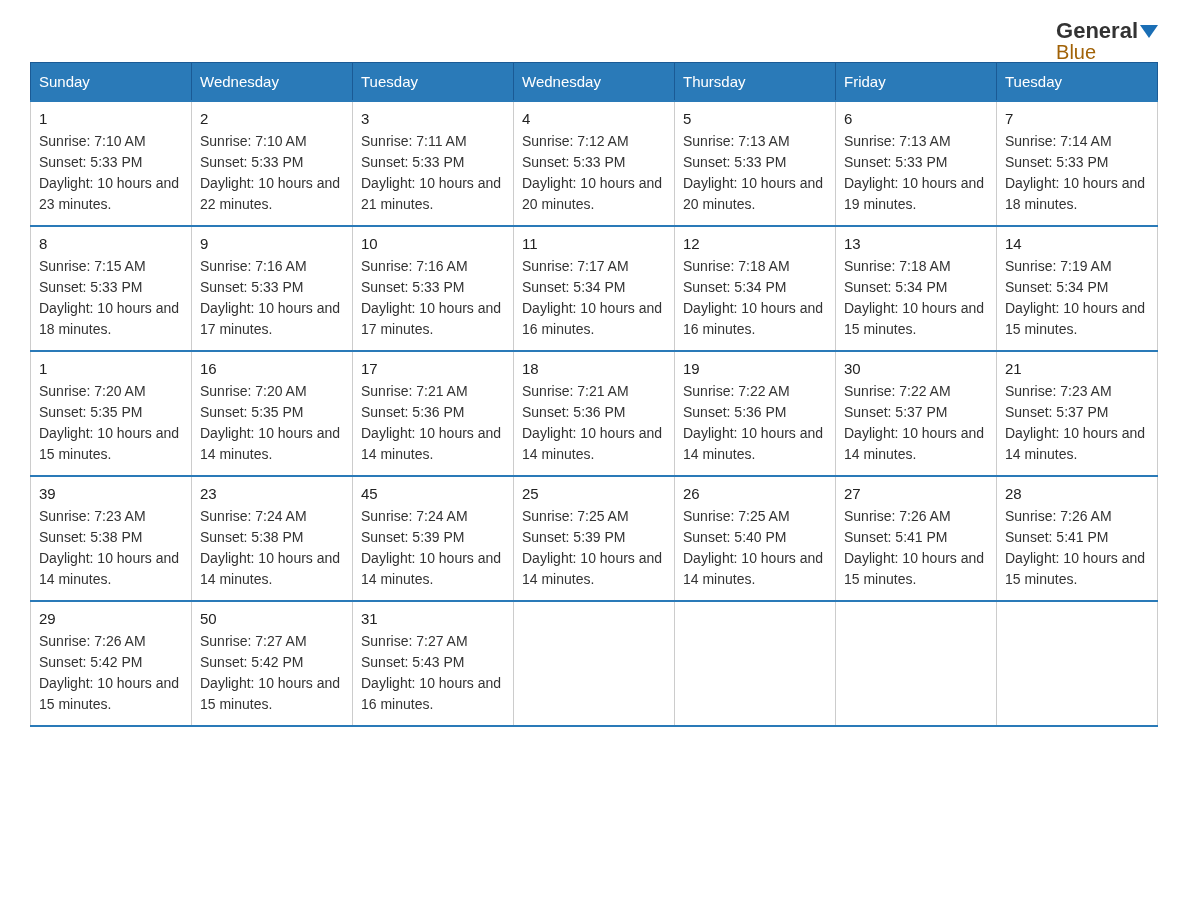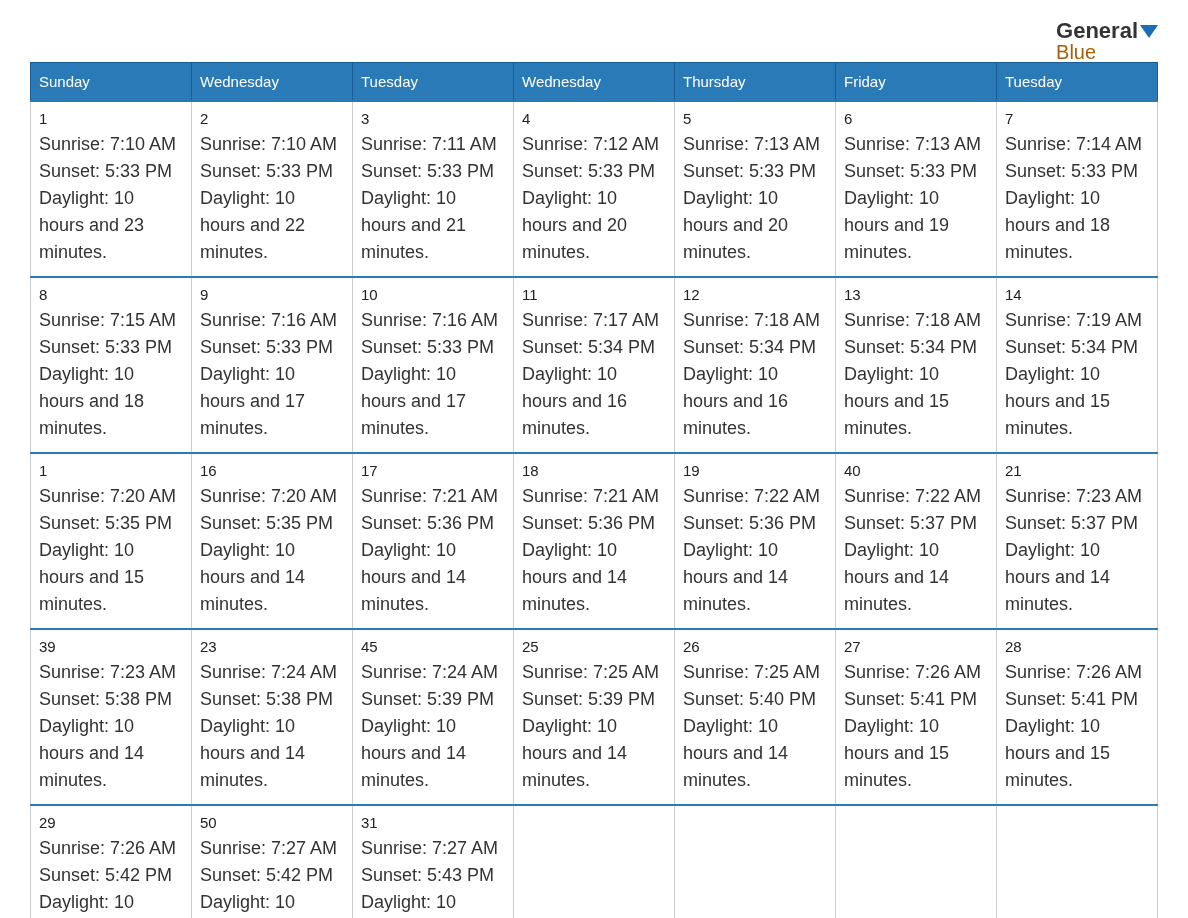--- a/index.html
+++ b/index.html
@@ -84,21 +84,21 @@
     }
     .day-number {
       font-size: 15px;
       font-weight: normal;
       color: #222;
       display: block;
       margin-bottom: 4px;
     }
     .day-info {
       color: #333;
-      font-size: 18px;
+      font-size: 14px;
       line-height: 1.5;
     }
     .empty-cell {
       background: #fff;
     }
     tr {
       border-bottom: 2px solid #2a7ab8;
     }
   </style>
 </head>
@@ -206,21 +206,21 @@
         </td>
         <td>
           <span class="day-number">18</span>
           <span class="day-info">Sunrise: 7:21 AM<br>Sunset: 5:36 PM<br>Daylight: 10 hours and 14 minutes.</span>
         </td>
         <td>
           <span class="day-number">19</span>
           <span class="day-info">Sunrise: 7:22 AM<br>Sunset: 5:36 PM<br>Daylight: 10 hours and 14 minutes.</span>
         </td>
         <td>
-          <span class="day-number">40</span>
+          <span class="day-number">30</span>
           <span class="day-info">Sunrise: 7:22 AM<br>Sunset: 5:37 PM<br>Daylight: 10 hours and 14 minutes.</span>
         </td>
         <td>
           <span class="day-number">21</span>
           <span class="day-info">Sunrise: 7:23 AM<br>Sunset: 5:37 PM<br>Daylight: 10 hours and 14 minutes.</span>
         </td>
       </tr>
       <tr>
         <td>
           <span class="day-number">39</span>

